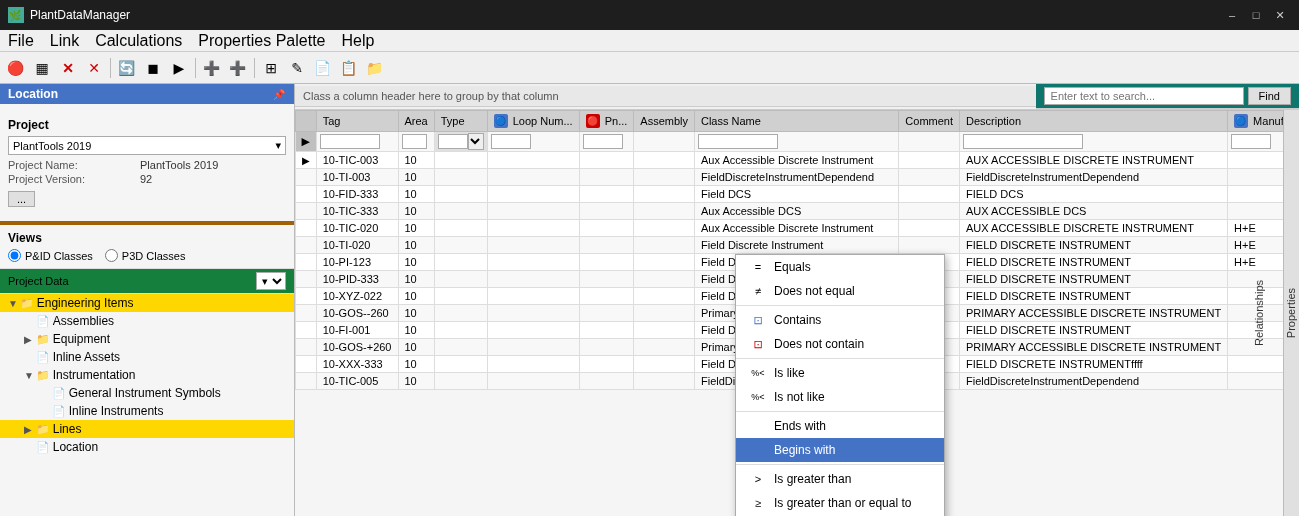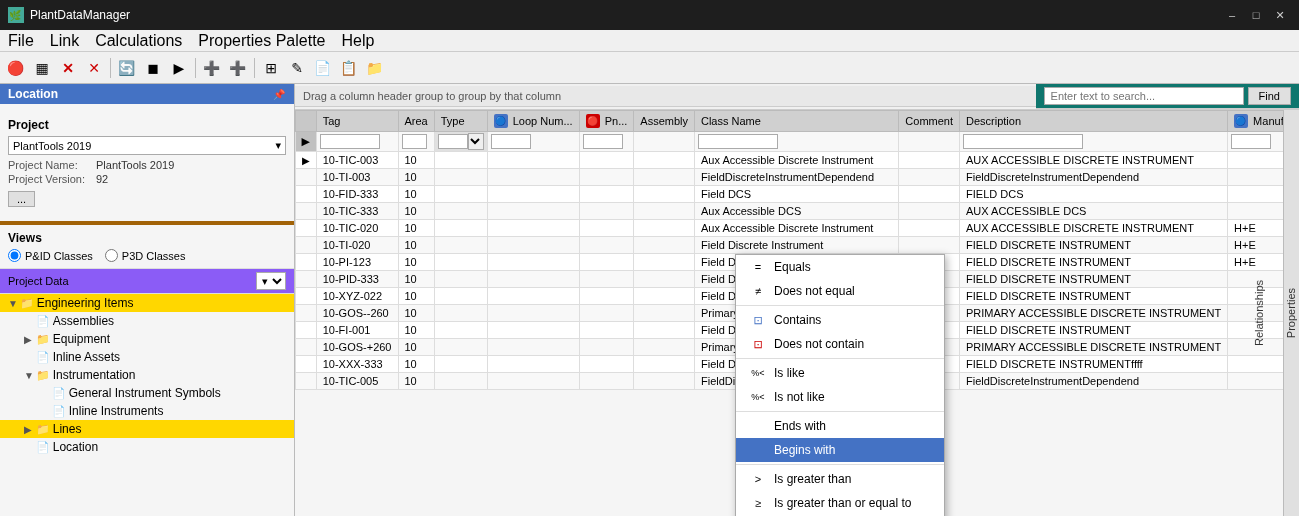--- a/index.html
+++ b/index.html
@@ -27,30 +27,30 @@
     
     .left-panel { width: 295px; background: #f5f5f5; border-right: 1px solid #bbb; display: flex; flex-direction: column; flex-shrink: 0; }
     .panel-header { background: #4472c4; color: white; padding: 3px 8px; font-size: 12px; font-weight: bold; display: flex; justify-content: space-between; align-items: center; }
     .panel-header-pin { cursor: pointer; font-size: 10px; }
 
     .project-section { padding: 14px 8px; border-bottom: 4px solid #a16207; }
     .project-label { font-weight: bold; font-size: 12px; margin-bottom: 4px; }
     .project-dropdown { width: 100%; border: 1px solid #aaa; background: #fff; padding: 2px 4px; font-size: 11px; display: flex; align-items: center; justify-content: space-between; cursor: pointer; }
     .project-info { font-size: 11px; color: #333; margin-top: 4px; }
     .project-info div { display: flex; margin-bottom: 2px; }
-    .project-info .label { width: 88px; color: #555; }
+    .project-info .label { width: 132px; color: #555; }
     .project-desc-btn { background: #e0e0e0; border: 1px solid #aaa; padding: 1px 8px; font-size: 11px; cursor: pointer; margin-top: 4px; }
 
     .views-section { padding: 6px 8px; border-bottom: 1px solid #ddd; }
     .views-label { font-weight: bold; margin-bottom: 4px; }
     .views-radios { display: flex; gap: 12px; font-size: 11px; }
     .views-radios label { display: flex; align-items: center; gap: 4px; cursor: pointer; }
 
     .tree-section { flex: 1; overflow-y: auto; }
-    .tree-header { background: #8b5cf6; padding: 3px 8px; font-size: 11px; display: flex; align-items: center; justify-content: space-between; border-bottom: 1px solid #ddd; }
+    .tree-header { background: #15803d; padding: 3px 8px; font-size: 11px; display: flex; align-items: center; justify-content: space-between; border-bottom: 1px solid #ddd; }
     .tree-header select { border: 1px solid #aaa; font-size: 11px; background: #fff; padding: 1px; }
 
     .tree-item { display: flex; align-items: center; padding: 2px 4px; cursor: pointer; font-size: 12px; white-space: nowrap; }
     .tree-item.selected { background: #ffd700; }
     .tree-indent { display: inline-block; }
     .tree-arrow { display: inline-block; width: 12px; font-size: 10px; color: #555; }
     .tree-icon { margin-right: 3px; font-size: 11px; }
 
     
     .right-panel { flex: 1; display: flex; flex-direction: column; background: #f5f5f5; position: relative; overflow: hidden; }
@@ -235,21 +235,21 @@
         <span class="tree-arrow"> </span>
         <span class="tree-icon">📄</span>
         <span>Location</span>
       </div>
     </div>
   </div>
 
   <div class="right-panel">
 
     <div class="header-top">
-      <div class="drag-header" style="flex:1;">Drag a column header group to group by that column</div>
+      <div class="drag-header" style="flex:1;">Class a column header here to group by that column</div>
       <div class="search-bar">
         <input class="search-input" type="text" placeholder="Enter text to search..." style="">
         <button class="find-btn">Find</button>
       </div>
     </div>
 
     <div style="display:flex;flex:1;overflow:hidden;">
 
       <div class="grid-wrap">
         <table class="data-grid">

